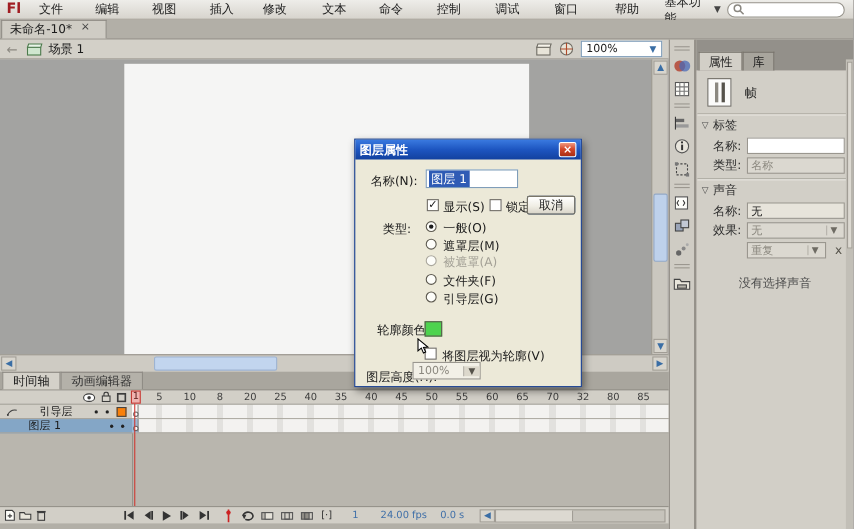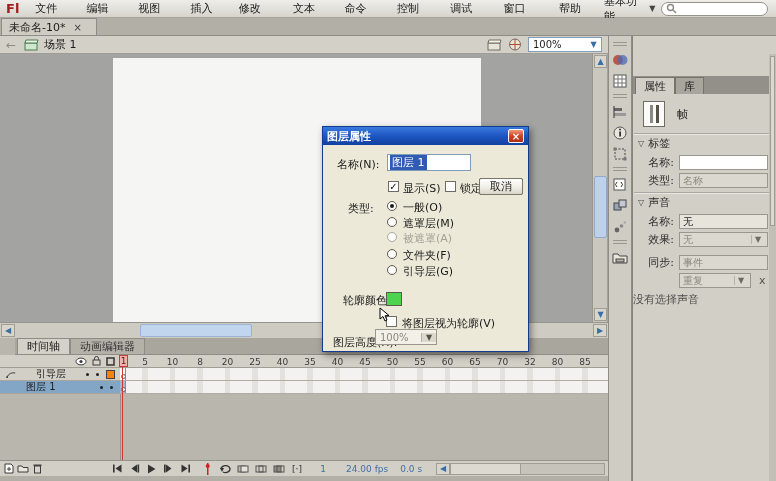--- a/index.html
+++ b/index.html
@@ -16,21 +16,21 @@
   .menu-item { padding:0 8px; height:18px; line-height:18px; cursor:default; }
   .mb-right { margin-left:auto; display:flex; align-items:center; gap:6px; padding-right:8px; }
   .workspace { display:flex; align-items:center; gap:4px; color:#222; }
   .caret { font-size:8px; color:#444; }
   .searchbox { width:112px; height:14px; background:#fff; border:1px solid #96938b;
     border-radius:8px; display:flex; align-items:center; padding:0 4px; }
   
   .doctabbar { position:absolute; left:0; top:18px; width:776px; height:18px;
     background:#b2afa7; border-bottom:1px solid #8f8c85; display:flex; align-items:flex-end; }
   .doctab { margin-left:1px; height:17px; min-width:96px; background:#cfccc4;
-    border:1px solid #8f8c85; border-bottom:none; display:flex; align-items:center;
+    border:1px solid #8f8c85; border-bottom:none; display:flex; align-items:flex-start;
     gap:8px; padding:0 7px; }
   .doctab .close { color:#444; font-size:10px; }
   
   .editbar { position:absolute; left:0; top:36px; width:608px; height:18px;
     background:#d3d0c8; border-bottom:1px solid #a19d95; display:flex; align-items:center; padding:0 6px; }
   .backarrow { color:#8d8a82; font-size:12px; margin-right:8px; }
   .eb-right { margin-left:auto; display:flex; align-items:center; gap:6px; }
   .zoomcombo { width:74px; height:15px; background:#fff; border:1px solid #7f9db9;
     display:flex; align-items:center; }
   .zoomcombo .val { flex:1; padding-left:4px; font-size:10px; }
@@ -47,21 +47,21 @@
   
   .hscroll { position:absolute; left:0; top:322px; width:608px; height:16px;
     background:#cecbc3; border-top:1px solid #98958d; }
   .hs-btn { position:absolute; top:1px; width:14px; height:13px; background:#d8d5cd;
     border:1px solid #a19d95; color:#3a6ea5; font-size:8px; text-align:center; line-height:12px; }
   .hs-thumb { position:absolute; left:140px; top:1px; width:112px; height:13px;
     background:#c2d5ee; border:1px solid #9db3d2; border-radius:2px; }
   
   .timeline { position:absolute; left:0; top:338px; width:608px; height:143px; background:#b9b6ae; }
   .tl-tabs { position:absolute; left:0; top:0; width:608px; height:17px;
-    background:#a9a69e; border-bottom:1px solid #8f8c85; display:flex; align-items:flex-end;margin-left:15px; }
+    background:#a9a69e; border-bottom:1px solid #8f8c85; display:flex; align-items:flex-end; }
   .tl-tab { height:16px; padding:0 9px; line-height:16px; border:1px solid #8f8c85; border-bottom:none; }
   .tl-tab.active { background:#d4d1c9; }
   .tl-tab.inactive { background:#b4b1a9; color:#333; }
   .tl-header { position:absolute; left:0; top:17px; width:608px; height:13px;
     background:#d2cfc7; border-bottom:1px solid #a09d95; }
   .tl-headicons { position:absolute; left:0; top:0; width:120px; height:12px;
     display:flex; justify-content:flex-end; align-items:center; gap:5px; padding-right:5px; }
   .ruler { position:absolute; left:120px; top:0; right:0; height:12px; font-size:9px; color:#3c3c3c; }
   .ruler span { position:absolute; bottom:0; transform:translateX(-50%); }
   .playmarker { position:absolute; left:119px; top:17px; width:9px; height:12px;
@@ -92,38 +92,38 @@
   .st-track { height:12px; background:#c6c3bb; border:1px solid #a19d95; position:relative; }
   
   .iconstrip { position:absolute; left:608px; top:36px; width:24px; height:445px;
     background:#cfccc4; border-left:1px solid #8f8c85; border-right:1px solid #8f8c85;
     display:flex; flex-direction:column; align-items:center; padding-top:3px; }
   .grip { width:14px; height:4px; border-top:1px solid #9b978f; border-bottom:1px solid #9b978f; margin:3px 0; }
   .strip-btn { width:20px; height:19px; display:flex; align-items:center; justify-content:center; margin:1px 0; }
   
   .rightpanel { position:absolute; left:632px; top:36px; width:144px; height:445px;
     background:#d2cfc7; border-left:1px solid #87837b; }
-  .rp-tabs { height:18px; background:#93908a; display:flex; align-items:flex-end; padding-left:2px;margin-top:40px; }
+  .rp-tabs { height:28px; background:#93908a; display:flex; align-items:flex-end; padding-left:2px; }
   .rp-tab { height:17px; padding:0 8px; line-height:17px; border:1px solid #77736b; border-bottom:none; }
   .rp-tab.active { background:#d2cfc7; }
   .rp-tab.inactive { background:#aoa; background:#a8a59d; }
   .framerow { display:flex; align-items:center; gap:12px; padding:7px 10px 6px 10px; }
   .frameicon { width:22px; height:26px; background:#fbfbfa; border:1px solid #6f6c64; position:relative; }
   .frameicon i { position:absolute; top:3px; bottom:3px; width:3px; background:#8b8880; }
   .rp-div { border-top:1px solid #aba8a0; border-bottom:1px solid #e9e7e1; margin:0 1px; }
   .sec-head { display:flex; align-items:center; gap:4px; height:17px; padding-left:5px; color:#2e2e2e; }
   .tri { font-size:8px; color:#4a4a4a; }
   .prow { display:flex; align-items:center; margin:3px 8px 3px 0; }
   .prow .lab { width:46px; text-align:right; padding-right:5px; color:#2e2e2e; white-space:nowrap; }
   .pinput { flex:1; height:15px; background:#fff; border:1px solid #9a978f; padding:0 3px;
     font-size:10px; display:flex; align-items:center; }
   .pinput.gray { background:#dbd8d0; color:#8b887f; }
   .pinput .dd { margin-left:auto; width:13px; text-align:center; color:#6e6b63; font-size:8px;
     border-left:1px solid #b5b2aa; }
-  .nosound { text-align:left; color:#4c4c4c; margin-top:4px; }
+  .nosound { text-align:center; color:#4c4c4c; margin-top:15px; }
   .rp-scroll { position:absolute; right:0; top:18px; width:7px; bottom:0; background:#c2bfb7; }
   .rp-thumb { position:absolute; left:1px; top:2px; width:5px; height:170px; background:#dcd9d1; border:1px solid #a19d95; }
   
   .dialog { position:absolute; left:322px; top:126px; width:207px; height:226px;
     background:#ece9d8; border:1px solid #123a8f; box-shadow:2px 3px 7px rgba(0,0,0,.45); z-index:50; }
   .dlg-title { height:18px; background:linear-gradient(180deg,#3a7ae0 0%,#1d55c0 50%,#12419f 100%);
     color:#fff; font-weight:bold; display:flex; align-items:center; padding:0 4px; }
   .dlg-close { margin-left:auto; width:16px; height:14px; border:1px solid #fff; border-radius:2px;
     background:linear-gradient(#f09a80,#d4482a 45%,#a92d13); color:#fff; font-size:10px;
     text-align:center; line-height:13px; }
@@ -516,26 +516,20 @@
         <span>无</span>
       </span>
     </div>
     <div class="prow">
       <span class="lab">效果:</span>
       <span class="pinput gray">
         <span>无</span>
         <span class="dd">▼</span>
       </span>
     </div>
-    <div class="prow" style="margin-top:8px">
-      <span class="lab">同步:</span>
-      <span class="pinput gray">
-        <span>事件</span>
-      </span>
-    </div>
     <div class="prow">
       <span class="lab"></span>
       <span class="pinput gray" style="max-width:72px">
         <span>重复</span>
         <span class="dd">▼</span>
       </span>
       <span style="margin-left:8px;color:#55524a">x</span>
     </div>
     <div class="nosound">没有选择声音</div>
 

